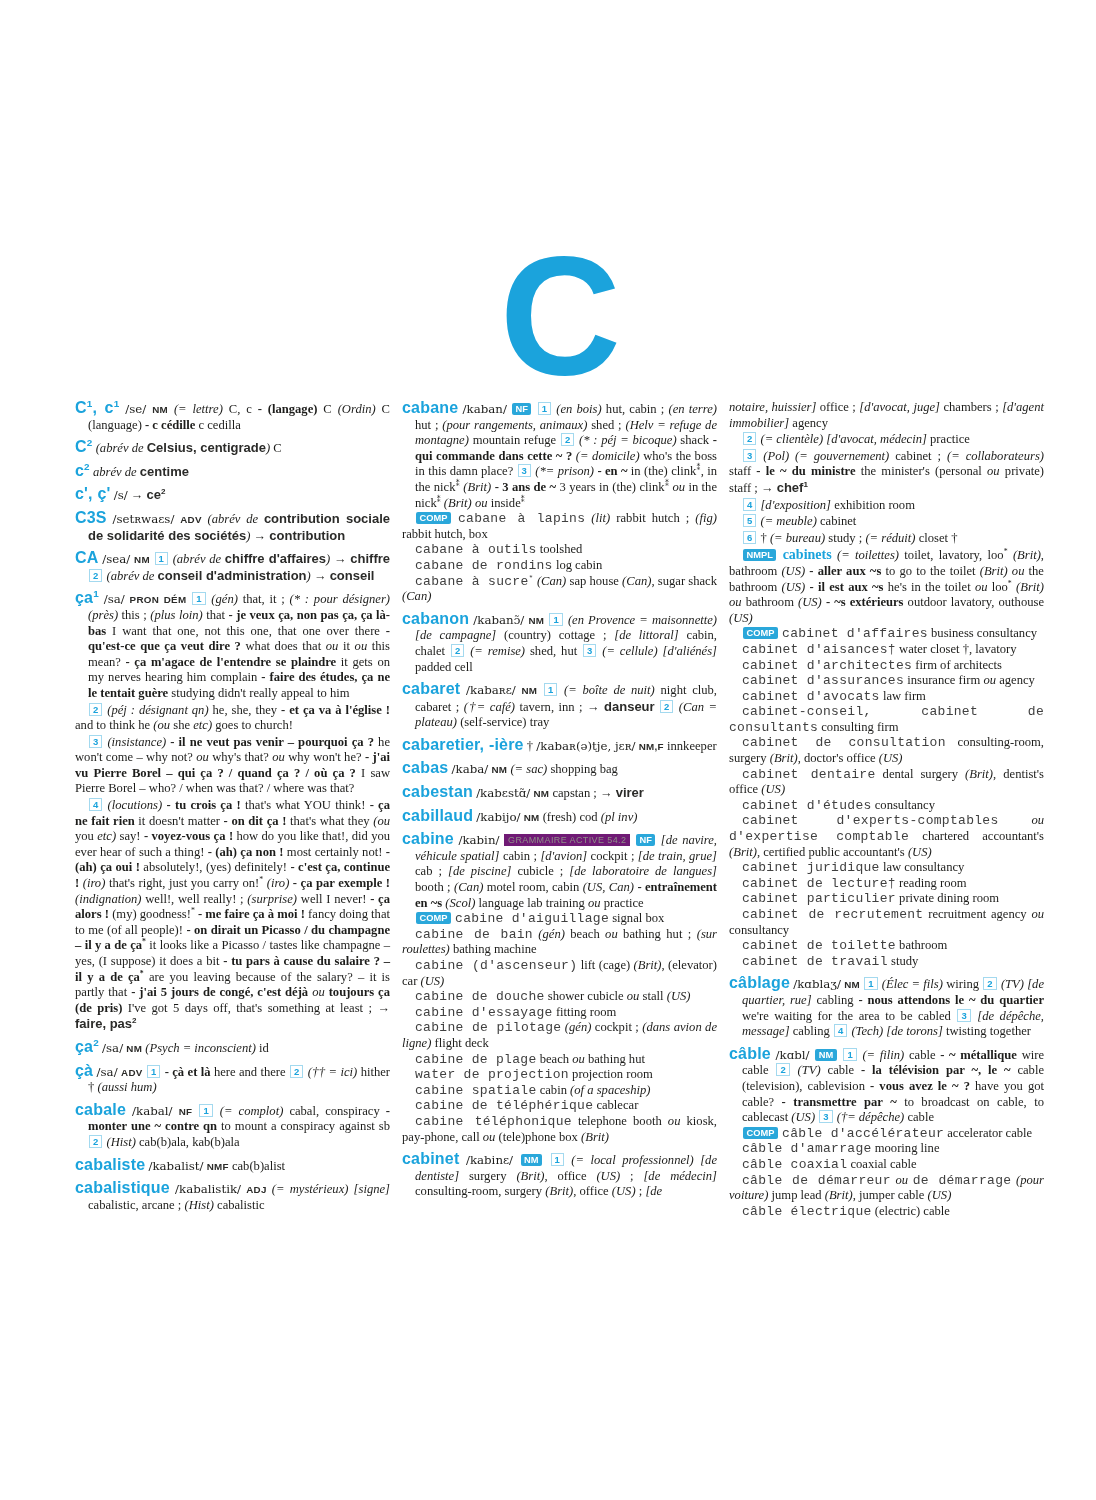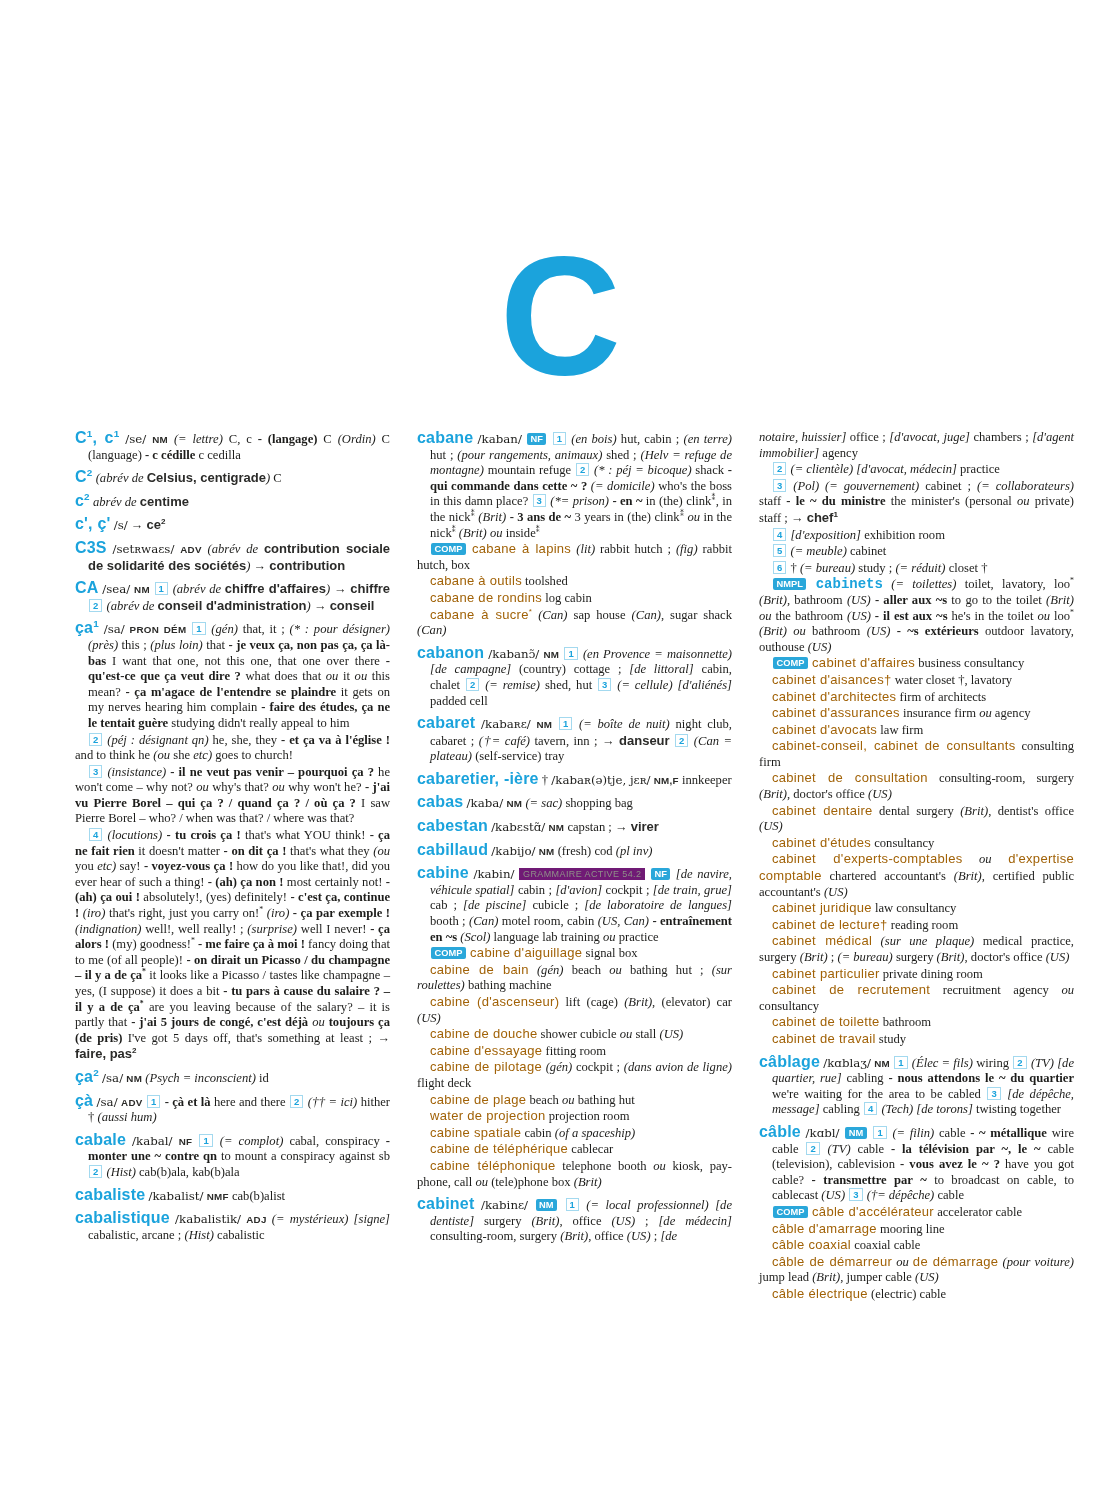--- a/index.html
+++ b/index.html
@@ -1,29 +1,29 @@
 <!DOCTYPE html>
 <html><head>
 <meta charset="utf-8">
 <style>
   html,body{margin:0;padding:0;background:#ffffff;}
   body{width:1096px;height:1500px;overflow:hidden;font-family:"Liberation Serif",serif;color:#1d1d1b;}
   .page{padding:0 52px 0 75px;}
   .letter{margin-top:232px;text-align:center;font-family:"Liberation Sans","DejaVu Sans",sans-serif;font-weight:bold;font-size:168px;line-height:1;color:#1ba3dc;letter-spacing:-2px;}
-  .columns{display:flex;gap:27px;margin-top:30px;}
+  .columns{display:flex;gap:12px;}
   .col{width:315px;flex:0 0 315px;font-size:12.6px;line-height:15.6px;text-align:justify;}
   .entry-block{margin-top:6px;}
   .entry-block:first-child{margin-top:0;}
   .p-entry{padding-left:13px;text-indent:-13px;}
   .p-sense{text-indent:13px;margin-top:1px;}
   .p-comp{text-indent:13px;}
   .p-cont{text-indent:0;}
   .hw{font-family:"Liberation Sans","DejaVu Sans",sans-serif;font-weight:bold;font-size:16px;color:#1ba3dc;letter-spacing:.2px;}
-  .hw3{font-family:Liberation Mono, monospace;font-weight:bold;font-size:14px;color:#1ba3dc;}
-  .comp{font-family:Liberation Sans, sans-serif;font-size:13px;color:#a16207;letter-spacing:.3px;}
+  .hw3{font-family:Liberation Serif, serif;font-weight:bold;font-size:14px;color:#1ba3dc;}
+  .comp{font-family:Liberation Mono, monospace;font-size:13px;color:#404040;letter-spacing:.3px;}
   .ph{font-family:"DejaVu Serif",serif;font-size:11.8px;}
   .pos{font-family:"Liberation Sans","DejaVu Sans",sans-serif;font-weight:bold;font-size:9.8px;color:#2b2b29;letter-spacing:.3px;}
   .n{display:inline-block;font-family:"Liberation Sans","DejaVu Sans",sans-serif;font-weight:bold;font-size:9.5px;line-height:11px;color:#1ba3dc;border:1px solid #a3d9ef;padding:0 3px;margin:0 1px;text-indent:0;vertical-align:1px;}
   .tag{display:inline-block;font-family:"Liberation Sans","DejaVu Sans",sans-serif;font-weight:bold;font-size:9.3px;line-height:12px;color:#ffffff;background:#2aa7da;border-radius:2px;padding:0 3.5px;margin:0 1px;text-indent:0;vertical-align:1px;}
   .ga{display:inline-block;font-family:"Liberation Sans","DejaVu Sans",sans-serif;font-size:9px;line-height:12px;color:#8f9089;background:#701a75;padding:0 4px;letter-spacing:.4px;text-indent:0;vertical-align:1px;}
   .b{font-weight:bold;}
   .i{font-style:italic;}
   .bs{font-family:Liberation Sans, sans-serif;font-weight:bold;font-size:13px;color:#2b2b29;}
   sup{font-size:62%;line-height:0;vertical-align:super;}
   .sx{font-family:"DejaVu Sans",sans-serif;}
@@ -133,21 +133,20 @@
           <div class="p-comp"><span class="comp">cabinet d'architectes</span> firm of architects</div>
           <div class="p-comp"><span class="comp">cabinet d'assurances</span> insurance firm <span class="i">ou</span> agency</div>
           <div class="p-comp"><span class="comp">cabinet d'avocats</span> law firm</div>
           <div class="p-comp"><span class="comp">cabinet-conseil, cabinet de consultants</span> consulting firm</div>
           <div class="p-comp"><span class="comp">cabinet de consultation</span> consulting-room, surgery <span class="i">(Brit)</span>, doctor's office <span class="i">(US)</span></div>
           <div class="p-comp"><span class="comp">cabinet dentaire</span> dental surgery <span class="i">(Brit)</span>, dentist's office <span class="i">(US)</span></div>
           <div class="p-comp"><span class="comp">cabinet d'études</span> consultancy</div>
           <div class="p-comp"><span class="comp">cabinet d'experts-comptables</span> <span class="i">ou</span> <span class="comp">d'expertise comptable</span> chartered accountant's <span class="i">(Brit)</span>, certified public accountant's <span class="i">(US)</span></div>
           <div class="p-comp"><span class="comp">cabinet juridique</span> law consultancy</div>
           <div class="p-comp"><span class="comp">cabinet de lecture†</span> reading room</div>
-          <div class="p-comp"><span class="comp">cabinet médical</span> <span class="i">(sur une plaque)</span> medical practice, surgery <span class="i">(Brit)</span> ; <span class="i">(= bureau)</span> surgery <span class="i">(Brit)</span>, doctor's office <span class="i">(US)</span></div>
           <div class="p-comp"><span class="comp">cabinet particulier</span> private dining room</div>
           <div class="p-comp"><span class="comp">cabinet de recrutement</span> recruitment agency <span class="i">ou</span> consultancy</div>
           <div class="p-comp"><span class="comp">cabinet de toilette</span> bathroom</div>
           <div class="p-comp"><span class="comp">cabinet de travail</span> study</div>
         </div>
         <div class="entry-block">
           <div class="p-entry"><span class="hw">câblage</span> <span class="ph">/kɑblaʒ/</span> <span class="pos">NM</span> <span class="n">1</span> <span class="i">(Élec = fils)</span> wiring <span class="n">2</span> <span class="i">(TV) [de quartier, rue]</span> cabling <span class="b">- nous attendons le ~ du quartier</span> we're waiting for the area to be cabled <span class="n">3</span> <span class="i">[de dépêche, message]</span> cabling <span class="n">4</span> <span class="i">(Tech) [de torons]</span> twisting together</div>
         </div>
         <div class="entry-block">
           <div class="p-entry"><span class="hw">câble</span> <span class="ph">/kɑbl/</span> <span class="tag">NM</span> <span class="n">1</span> <span class="i">(= filin)</span> cable <span class="b">- ~ métallique</span> wire cable <span class="n">2</span> <span class="i">(TV)</span> cable <span class="b">- la télévision par ~, le ~</span> cable (television), cablevision <span class="b">- vous avez le ~ ?</span> have you got cable? <span class="b">- transmettre par ~</span> to broadcast on cable, to cablecast <span class="i">(US)</span> <span class="n">3</span> <span class="i">(†= dépêche)</span> cable</div>

